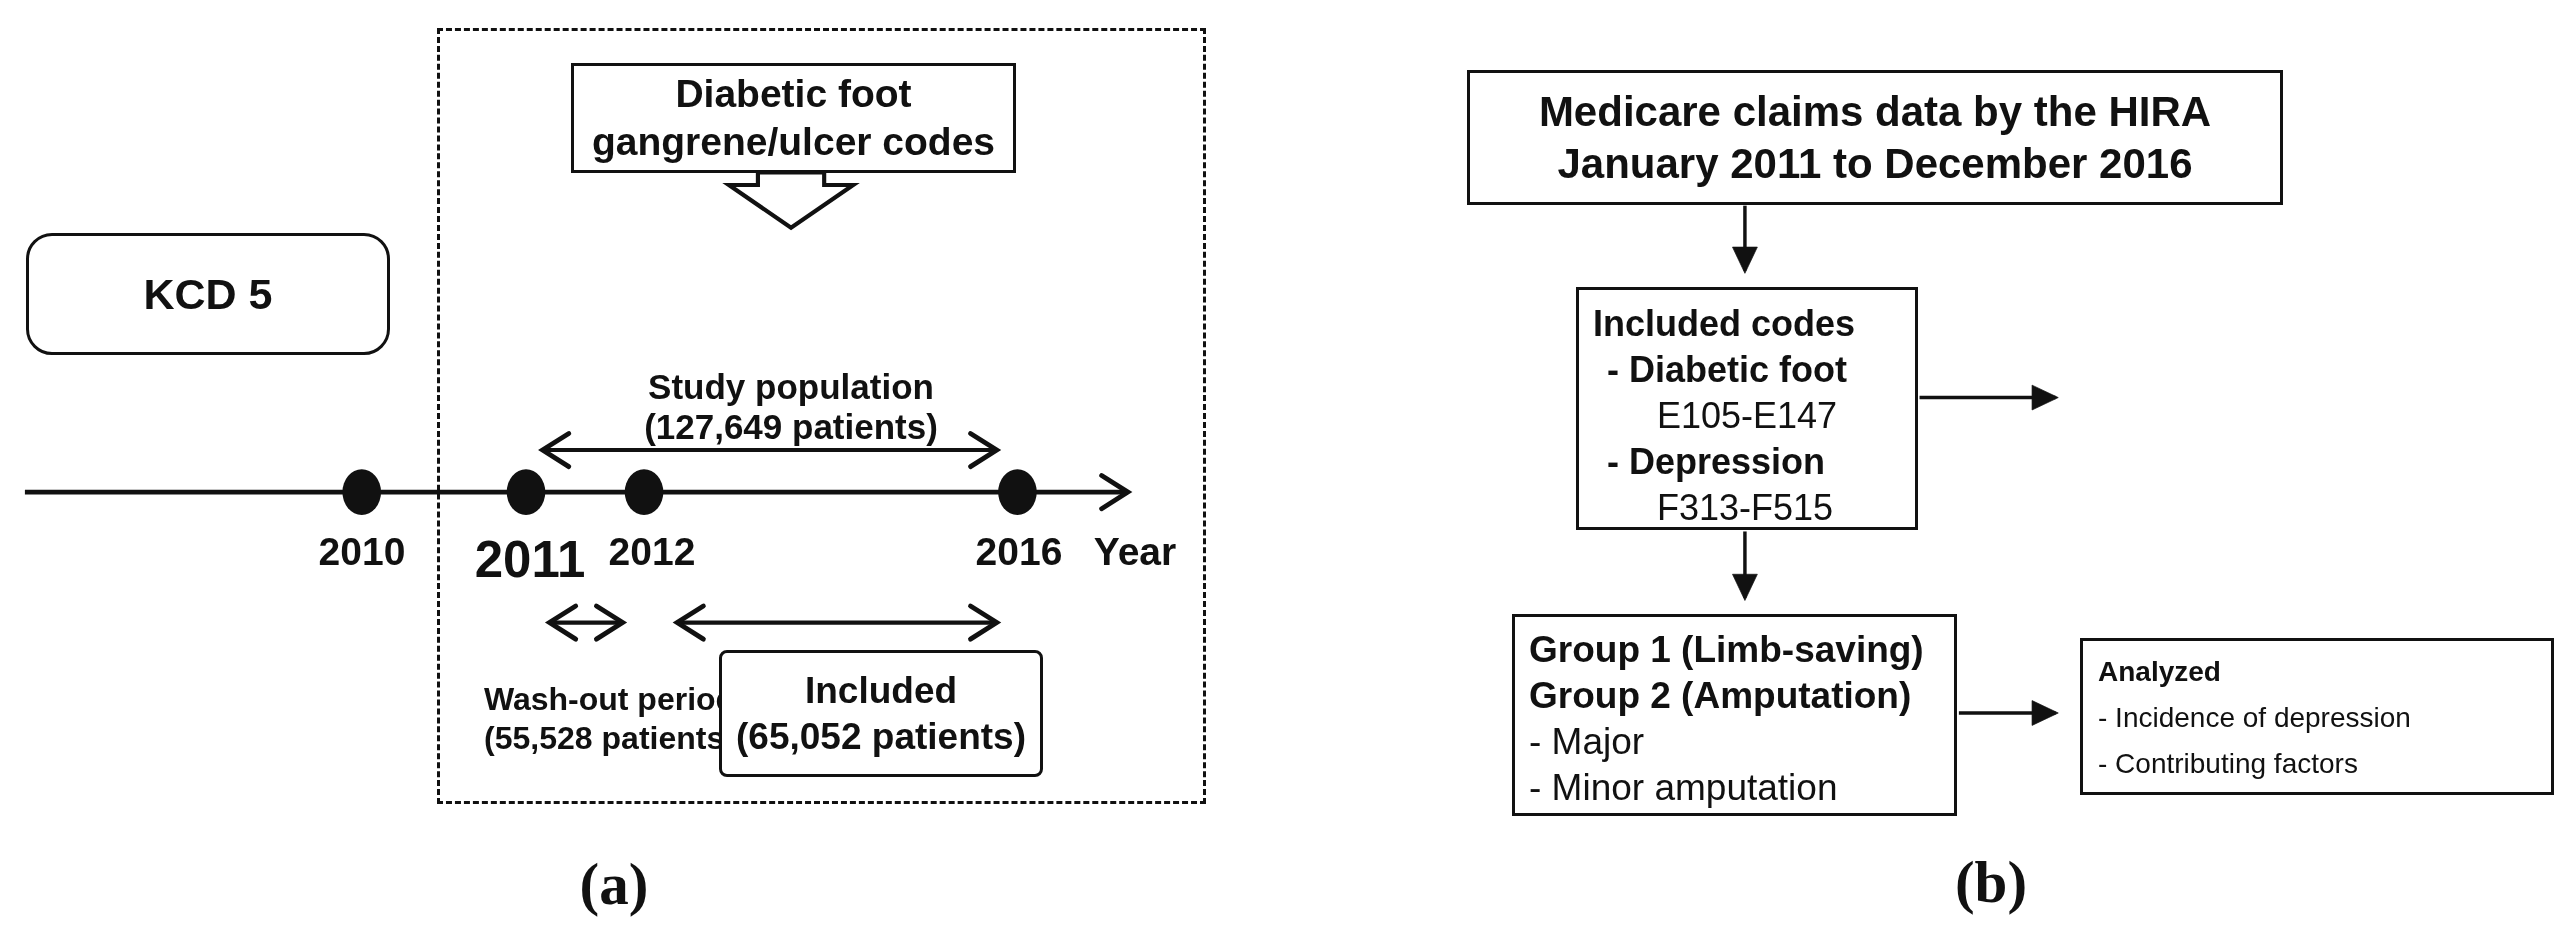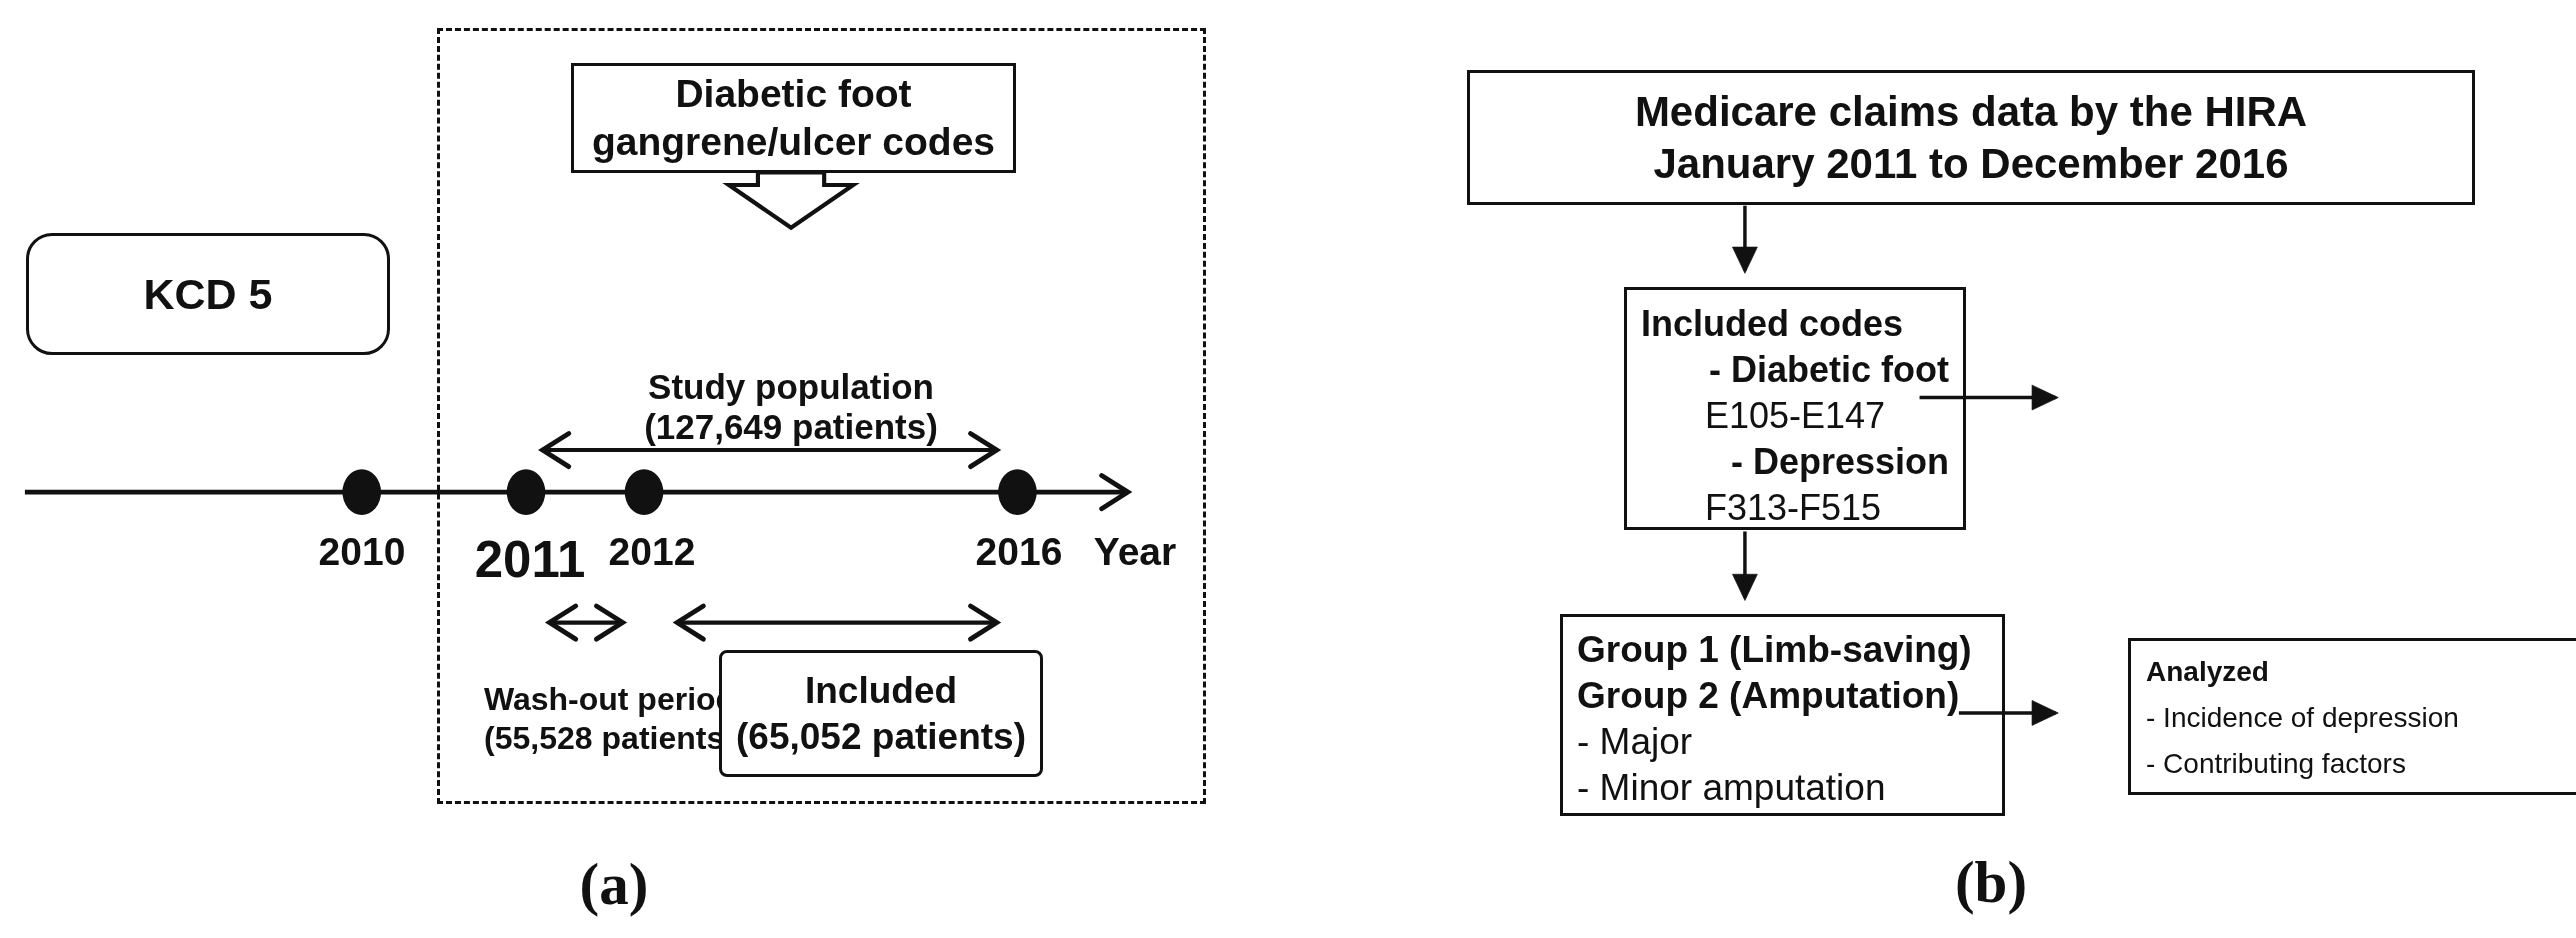--- a/index.html
+++ b/index.html
@@ -12,23 +12,23 @@
   .rounded{border-radius:26px;}
   .center{display:flex;flex-direction:column;align-items:center;justify-content:center;text-align:center;}
   .bold{font-weight:bold;}
   .dashed-region{
     position:absolute;box-sizing:border-box;border:3.5px dashed #111111;background:transparent;
   }
   .label{position:absolute;text-align:center;font-weight:bold;}
   .flowtext{display:block;white-space:nowrap;}
   svg.overlay{position:absolute;left:0;top:0;width:2576px;height:938px;pointer-events:none;}
   .caption{position:absolute;text-align:center;font-family:"Liberation Serif",serif;font-weight:bold;font-size:59px;}
-  .codes-list{position:absolute;box-sizing:border-box;margin-left:48px;}
+  .codes-list{position:absolute;box-sizing:border-box;}
   .codes-list .t{font-weight:bold;}
-  .indent1{padding-left:14px;text-align:right;}
+  .indent1{padding-left:14px;}
   .indent2{padding-left:64px;}
 </style>
 </head>
 <body>
 
 <div id="canvas">
 
   <div class="abs" style="left:0;top:0;width:1288px;height:938px;">
 
     <div class="dashed-region" style="left:437px;top:28px;width:769px;height:776px;"></div>
@@ -62,21 +62,21 @@
     <div class="box center" style="left:719px;top:650px;width:324px;height:127px;font-size:37px;line-height:46px;border-radius:8px;">
       <span class="bold flowtext">Included</span>
       <span class="bold flowtext">(65,052 patients)</span>
     </div>
 
     <div class="caption" style="left:545px;top:850px;width:138px;">(a)</div>
   </div>
 
   <div class="abs" style="left:1288px;top:0;width:1288px;height:938px;">
 
-    <div class="box center" style="left:179px;top:70px;width:1008px;height:135px;font-size:42px;line-height:52px;">
+    <div class="box center" style="left:179px;top:70px;width:816px;height:135px;font-size:42px;line-height:52px;">
       <span class="bold flowtext">Medicare claims data by the HIRA</span>
       <span class="bold flowtext">January 2011 to December 2016</span>
     </div>
 
     <div class="box codes-list" style="left:288px;top:287px;width:342px;height:243px;padding:11px 14px;font-size:36px;line-height:46px;">
       <span class="flowtext t">Included codes</span>
       <span class="flowtext t indent1">- Diabetic foot</span>
       <span class="flowtext indent2">E105-E147</span>
       <span class="flowtext t indent1">- Depression</span>
       <span class="flowtext indent2">F313-F515</span>

